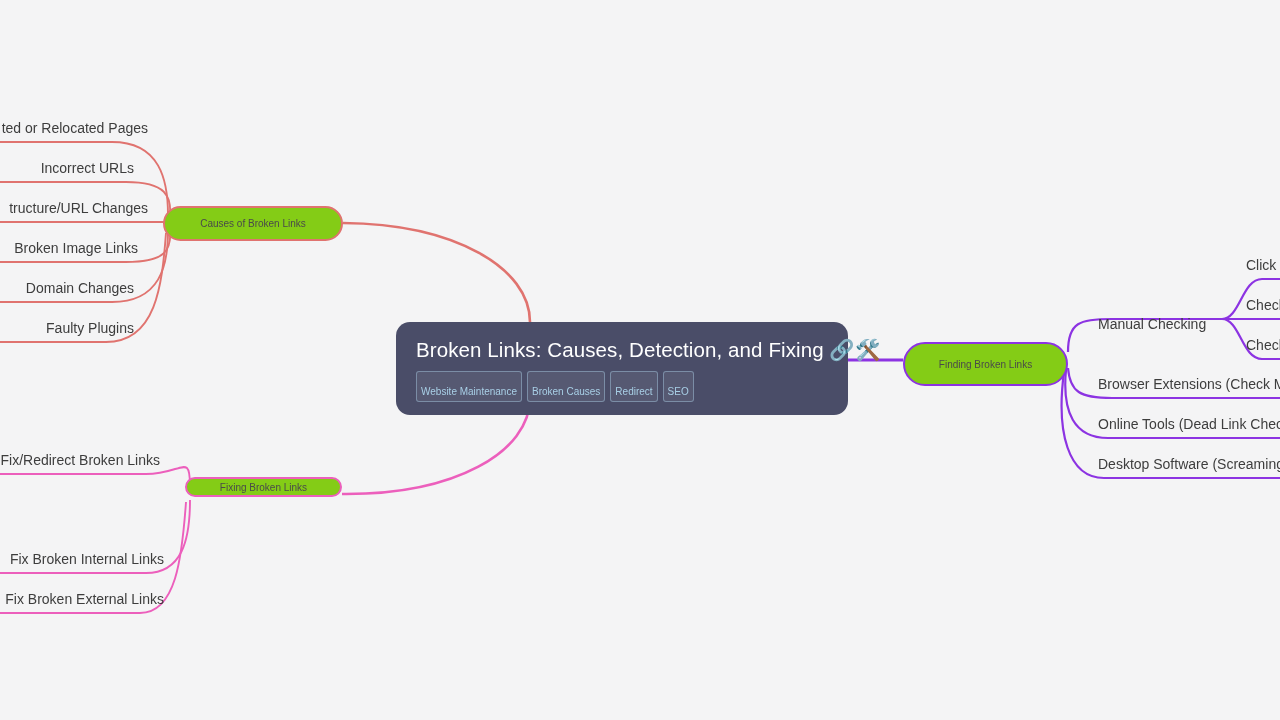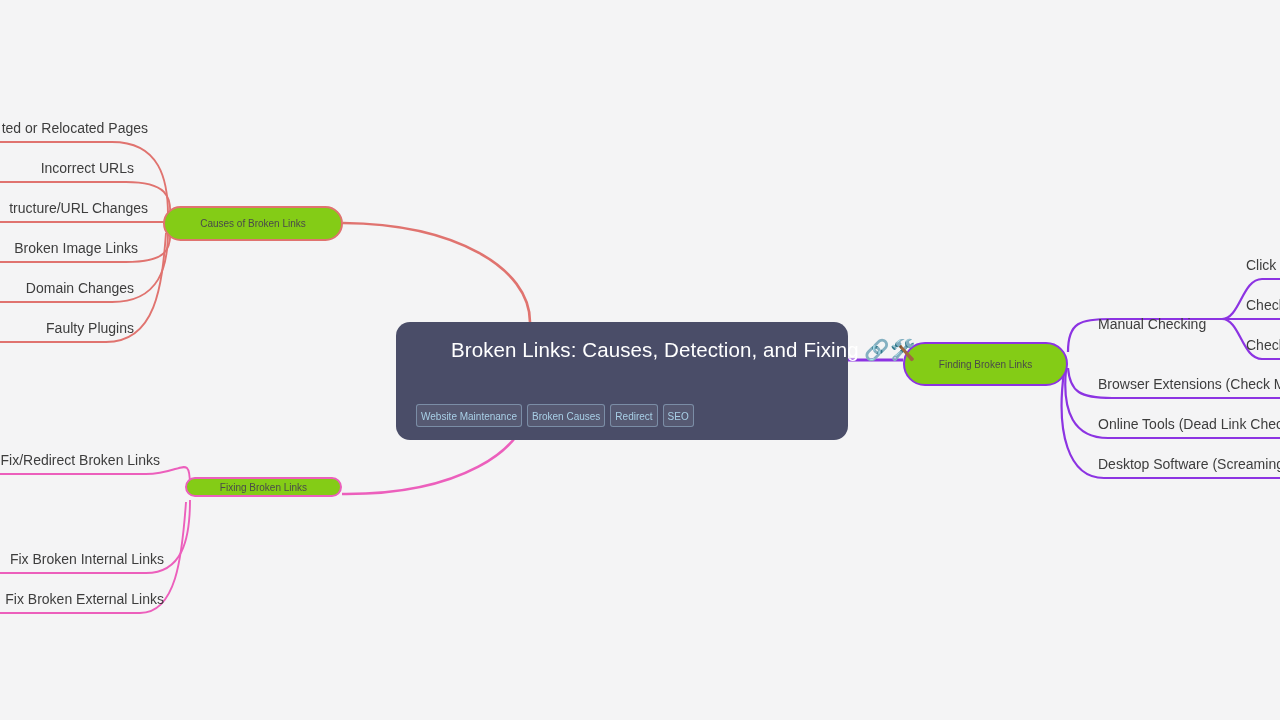--- a/index.html
+++ b/index.html
@@ -40,38 +40,36 @@
     padding: 16px 20px 13px 20px;
     z-index: 5;
   }
   .root-title {
     color: #ffffff;
     font-size: 20.5px;
     line-height: 1.15;
     font-weight: 400;
     white-space: nowrap;
     letter-spacing: .1px;
-    margin-left: 35px;
   }
   .root-tags {
     margin-top: 9px;
     display: flex;
     gap: 5px;
     align-items: center;
   }
   .root-tag {
     font-size: 10px;
     line-height: 1;
     color: #a8cfe6;
     background: rgba(255,255,255,0.07);
     border: 1px solid rgba(168,207,230,0.45);
     border-radius: 3px;
-    padding: 7px 4px 4px 4px;
+    padding: 15px 4px 4px 4px;
     white-space: nowrap;
-    margin-top: 33px;
   }
 
   
   .branch-node {
     position: absolute;
     box-sizing: border-box;
     background: #84cc16;
     border: 2.5px solid #888;
     border-radius: 999px;
     display: flex;

